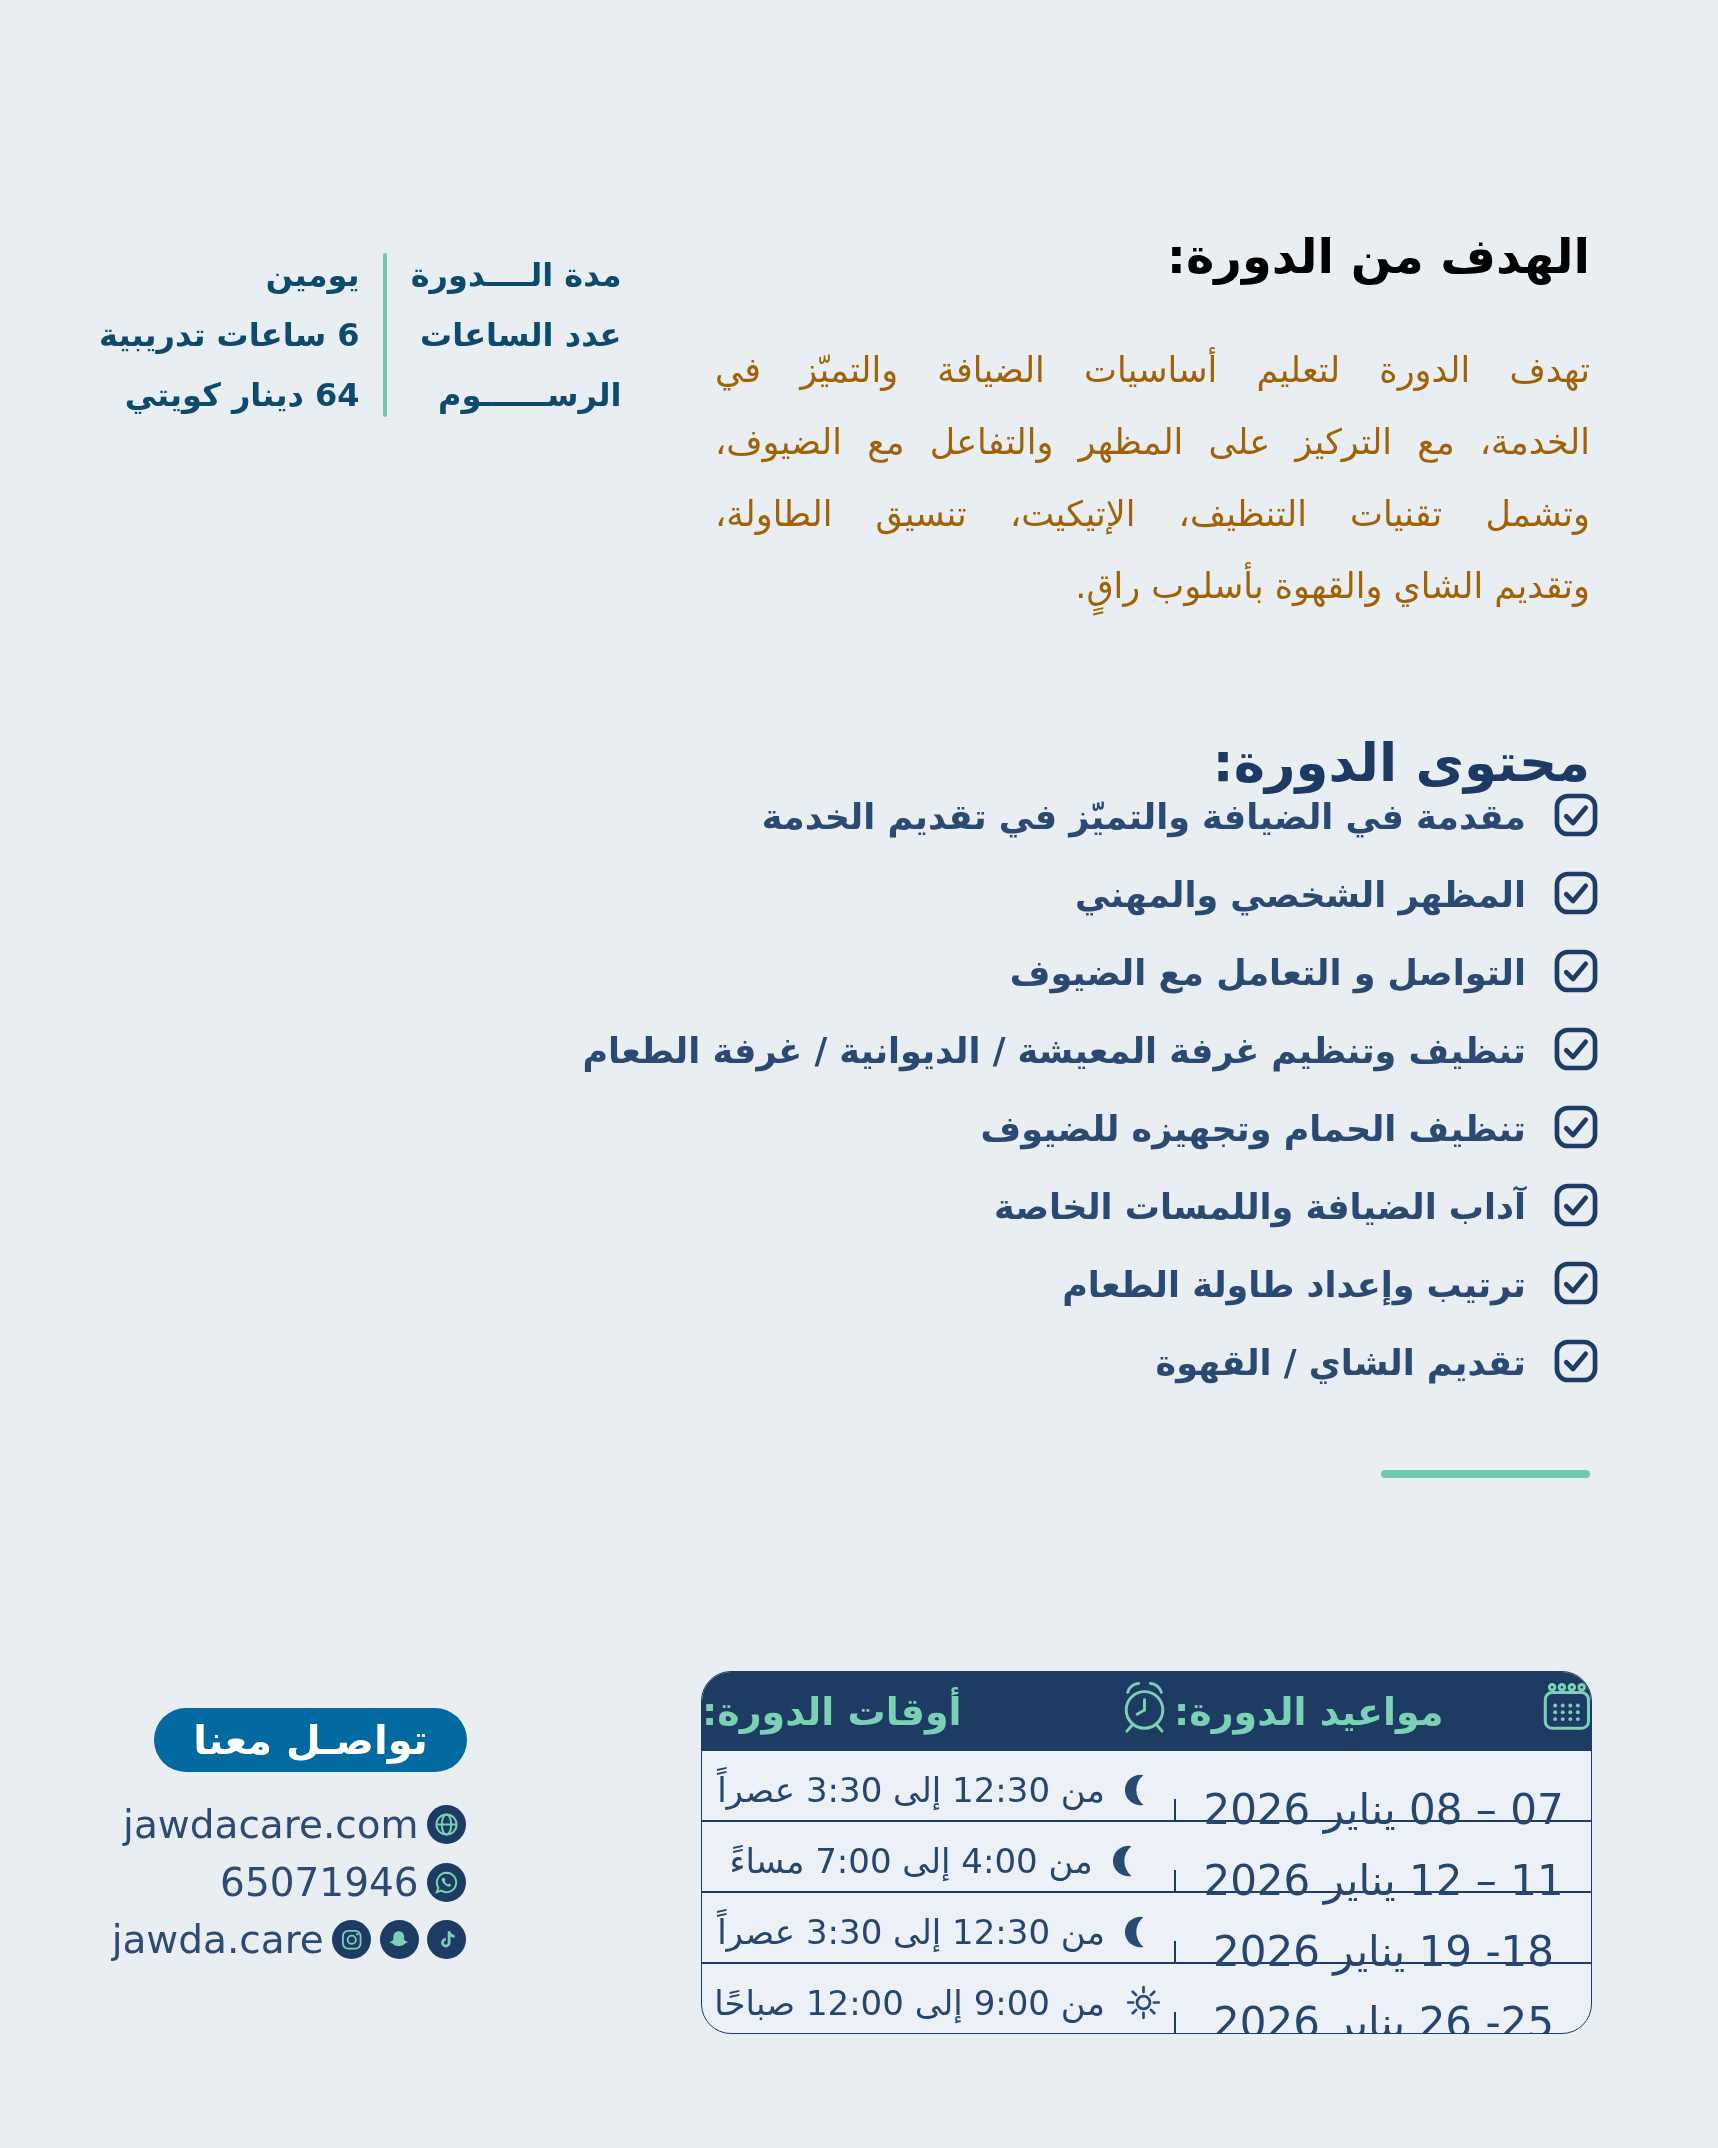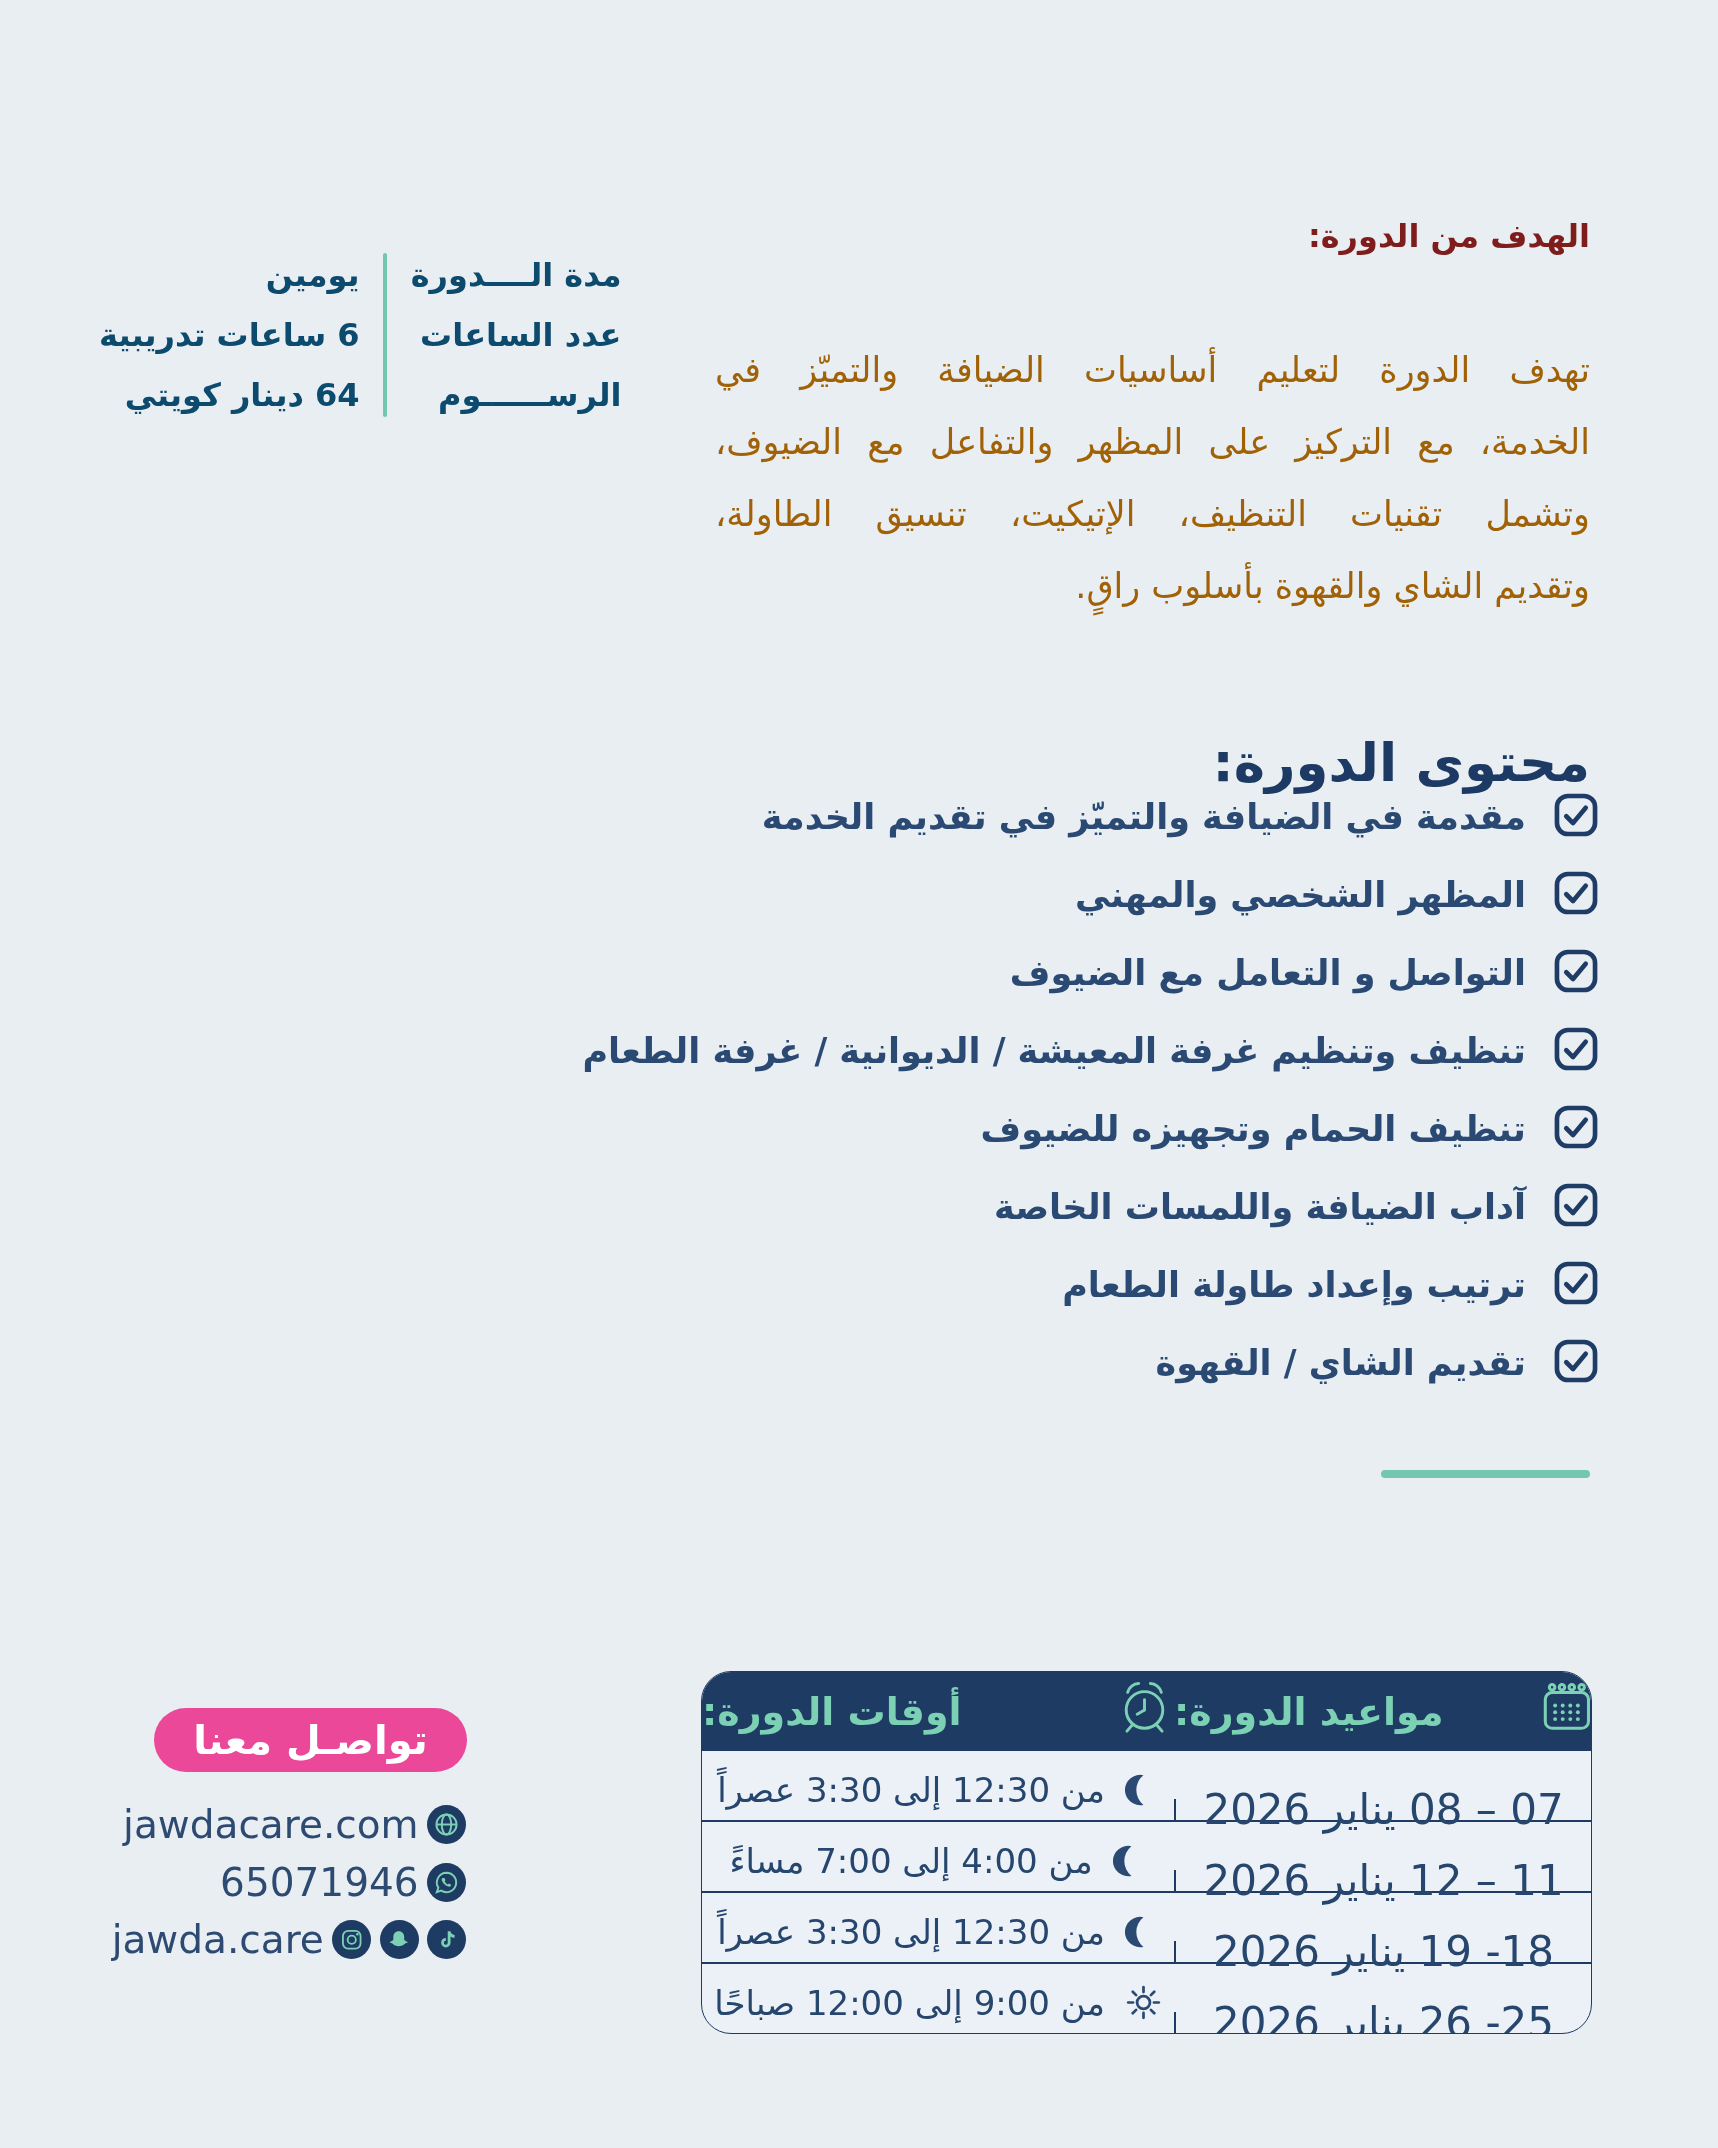--- a/index.html
+++ b/index.html
@@ -5,21 +5,21 @@
   html,body{margin:0;padding:0;}
   body{
     width:1718px;height:2148px;position:relative;overflow:hidden;
     background:#e9eef2;
     font-family:"DejaVu Sans",sans-serif;
     color:#1e3b63;
   }
   
   .goal-heading{
     position:absolute;top:196px;right:128px;direction:rtl;
-    font-size:32px;font-weight:bold;color:#7f1d1d;white-space:nowrap;
+    font-size:48px;font-weight:bold;color:#000000;white-space:nowrap;
   }
   .goal-paragraph{
     position:absolute;top:334px;right:128px;width:875px;direction:rtl;
     font-size:35px;font-weight:500;color:#a16207;
   }
   .goal-paragraph .pline{
     display:block;line-height:72px;
     text-align:justify;text-align-last:justify;
   }
   .goal-paragraph .pline.last{text-align:right;text-align-last:right;}
@@ -73,21 +73,21 @@
     font-size:42px;font-weight:500;color:#27466e;white-space:nowrap;margin-top:48px;
   }
   .stime{
     width:53.1%;display:flex;align-items:center;justify-content:center;gap:20px;
     font-size:34px;font-weight:500;color:#27466e;white-space:nowrap;margin-top:8px;
   }
   .stime .ticon{flex:0 0 auto;display:flex;}
   
   .contact-pill{
     position:absolute;left:154px;top:1708px;width:313px;height:64px;
-    background:#ec4899;border-radius:32px;direction:rtl;
+    background:#0369a1;border-radius:32px;direction:rtl;
     display:flex;align-items:center;justify-content:center;
     color:#ffffff;font-size:40px;font-weight:bold;white-space:nowrap;
   }
   .contact-rows{
     position:absolute;right:1252px;top:1802px;direction:rtl;
     display:flex;flex-direction:column;gap:12.6px;align-items:flex-start;
   }
   .contact-row{display:flex;align-items:center;gap:8.4px;}
   .contact-row .ctext{
     font-size:39px;color:#2d4a72;margin-inline-start:11.7px;white-space:nowrap;

